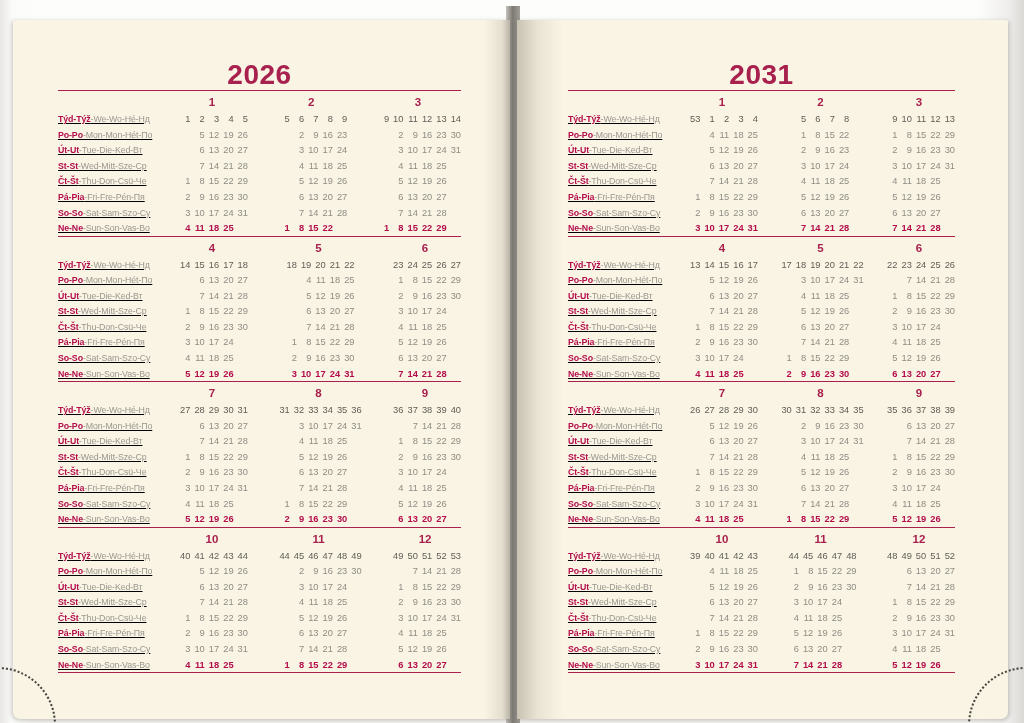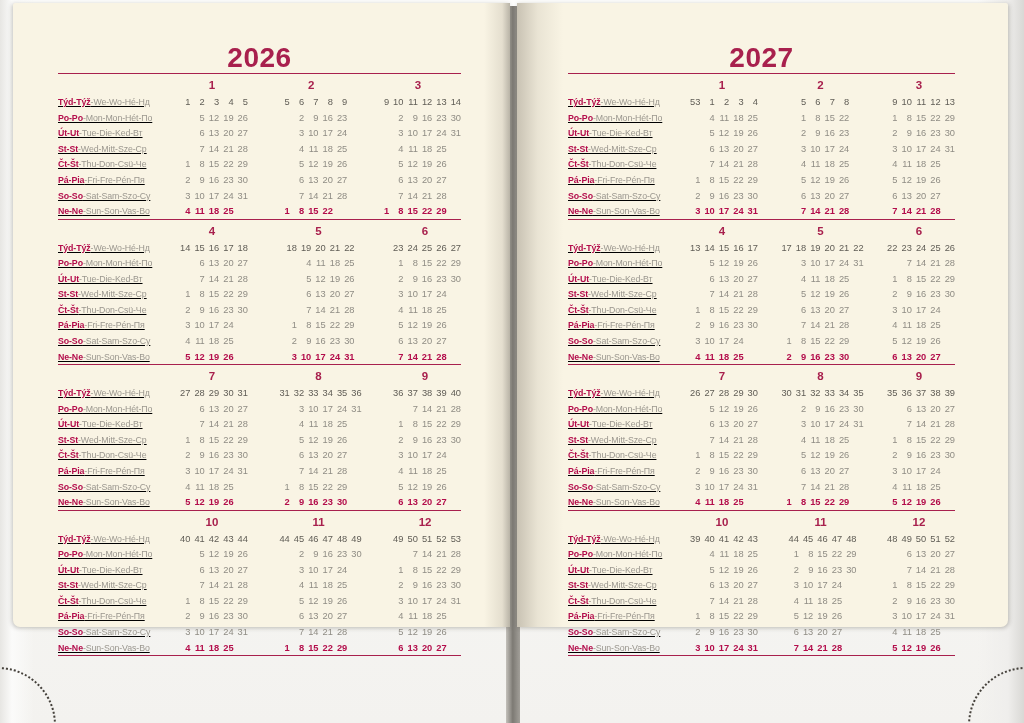--- a/index.html
+++ b/index.html
@@ -14,21 +14,21 @@
   html,body{width:1024px;height:723px;overflow:hidden;}
   body{background:#f7f6f3;font-family:"Liberation Sans","DejaVu Sans",sans-serif;}
   .book{position:relative;width:1024px;height:723px;}
   .book::before{content:'';position:absolute;inset:0;z-index:0;
     background:
       linear-gradient(to right,#e7e6e3 0,#fbfbfa 12px,rgba(255,255,255,0) 34px),
       linear-gradient(to left,#d9d8d5 0,#efeeec 16px,rgba(255,255,255,0) 46px),
       linear-gradient(#fdfdfc,#f3f2ef);}
   .spine{position:absolute;left:506px;top:6px;width:14px;height:717px;z-index:1;
     background:linear-gradient(to right,#c4c1bb,#7d7a74 48%,#a29f99);}
-  .page{position:absolute;top:3px;height:624px;background:var(--page-bg);z-index:2;}
+  .page{position:absolute;top:20px;height:699px;background:var(--page-bg);z-index:2;}
   .page.left{left:13px;width:497px;border-radius:2px 0 0 7px;box-shadow:-1px 1px 4px rgba(60,55,48,.3);}
   .page.left::after{content:'';position:absolute;top:0;right:0;bottom:0;width:26px;pointer-events:none;
     background:linear-gradient(to right,rgba(120,110,95,0),rgba(120,110,95,.16) 70%,rgba(60,55,48,.34));}
   .page.right{left:517px;width:491px;border-radius:0 2px 7px 0;box-shadow:1px 1px 4px rgba(60,55,48,.3);}
   .page.right::before{content:'';position:absolute;top:0;left:0;bottom:0;width:46px;pointer-events:none;
     background:linear-gradient(to right,rgba(88,78,66,.30),rgba(120,110,95,.12) 45%,rgba(120,110,95,0));}
   .content{position:relative;height:100%;}
   .page.left .content{margin:0 49px 0 45px;}
   .page.right .content{margin:0 53px 0 51px;}
   .year-title{padding-top:40px;height:70px;line-height:30px;text-align:center;
@@ -852,21 +852,21 @@
                 </div>
               </div>
             </div>
           </div>
         </div>
     </div>
   </div>
 
   <div class="page right">
     <div class="content">
-      <div class="year-title">2027</div>
+      <div class="year-title">2031</div>
       <div class="title-rule"></div>
       <div class="quarters">
           <div class="quarter">
             <div class="labels">
               <div class="spacer"></div>
               <div class="dlabel"><span class="lb">Týd-Týž</span><span class="lr">-We-Wo-Hé-Нд</span></div>
               <div class="dlabel"><span class="lb">Po-Po</span><span class="lr">-Mon-Mon-Hét-По</span></div>
               <div class="dlabel"><span class="lb">Út-Ut</span><span class="lr">-Tue-Die-Ked-Вт</span></div>
               <div class="dlabel"><span class="lb">St-St</span><span class="lr">-Wed-Mitt-Sze-Ср</span></div>
               <div class="dlabel"><span class="lb">Čt-Št</span><span class="lr">-Thu-Don-Csü-Че</span></div>

